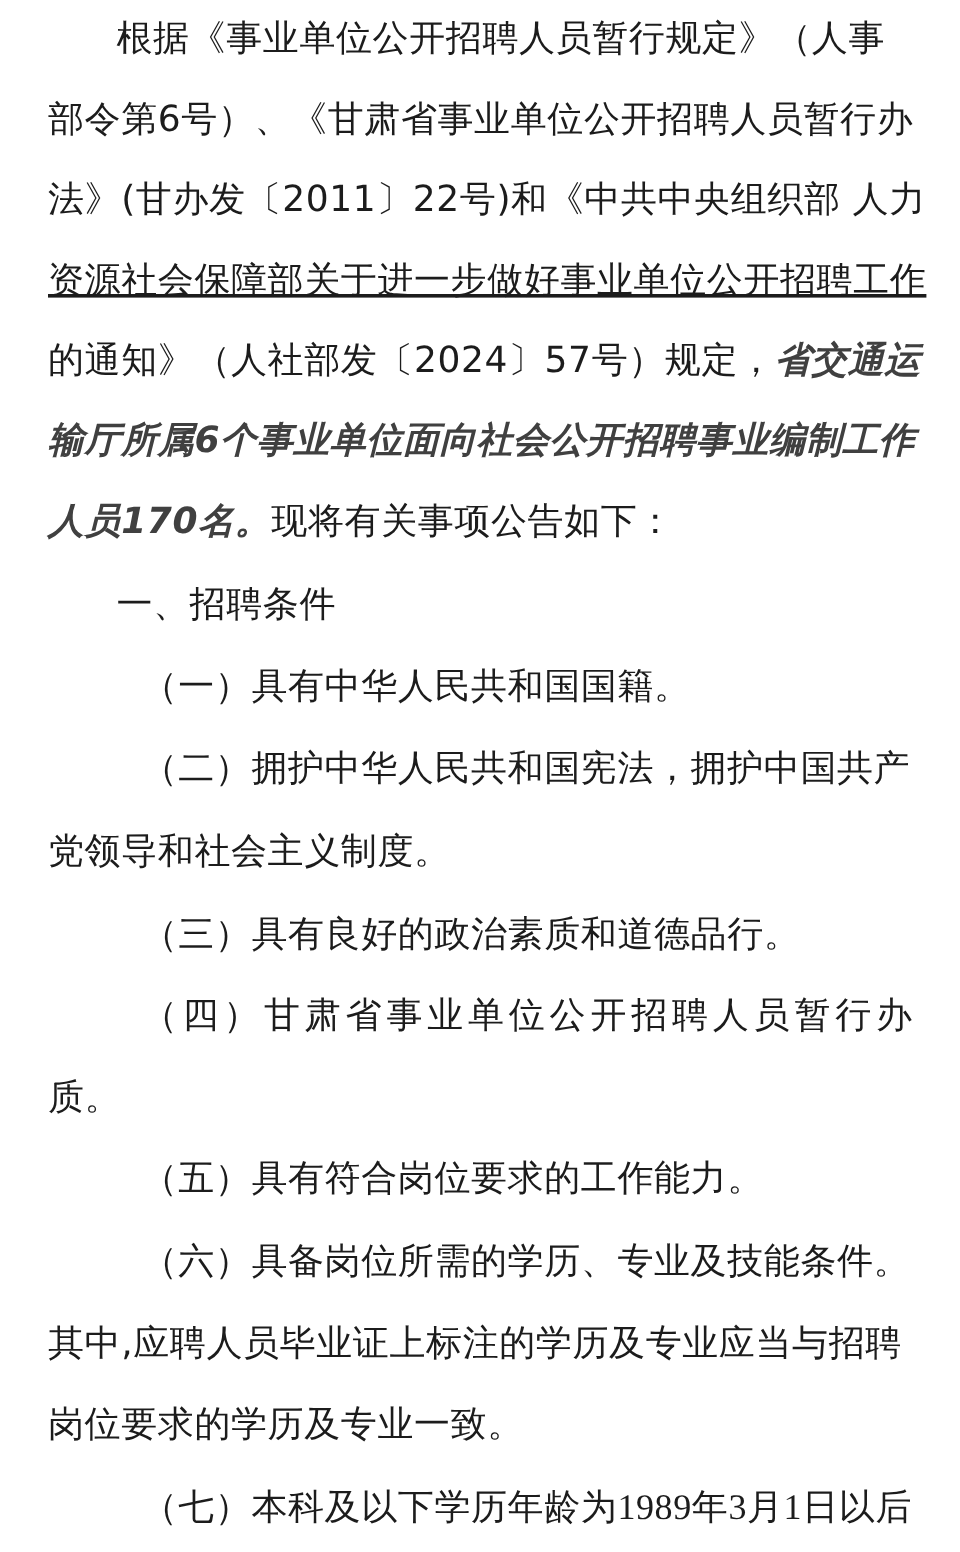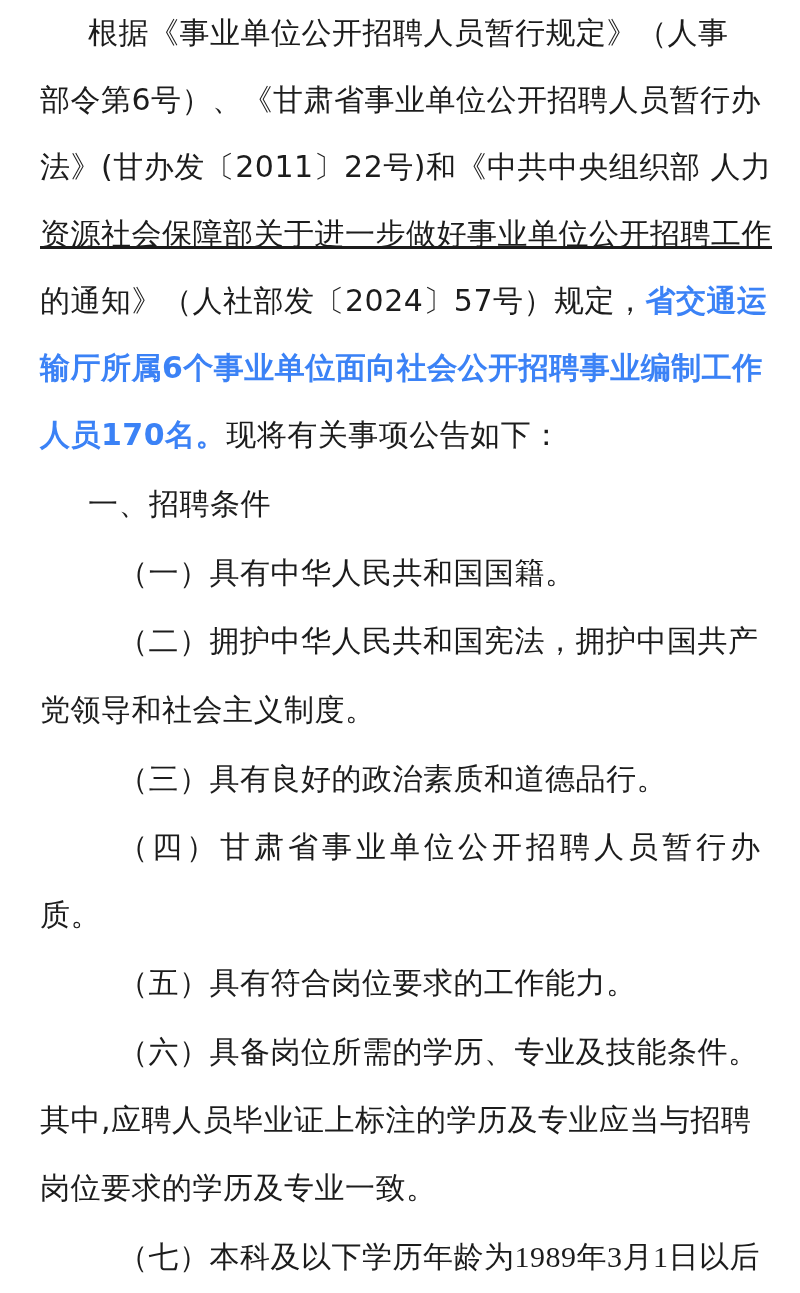--- a/index.html
+++ b/index.html
@@ -24,24 +24,25 @@
     .line {
       position: absolute;
       left: 0;
       height: 66px;
       line-height: 66px;
       font-size: 30px;
       white-space: nowrap;
       letter-spacing: 0.5px;
     }
     .hl {
-      color: #3b82f6;
+      color: #404040;
       font-weight: bold;
+      font-style: italic;
     }
-    .indent1 { left: 48px; }
+    .indent1 { left: 57px; }
     .indent2 { left: 78px; font-family: Liberation Serif, serif; }
     .spaced { letter-spacing: 4px; }
   </style>
 </head>
 <body>
 
 <div class="doc">
 
   <div class="line indent1" style="top:0px;">根据《事业单位公开招聘人员暂行规定》（人事</div>
   <div class="line" style="top:67px;">部令第6号）、《甘肃省事业单位公开招聘人员暂行办</div>

